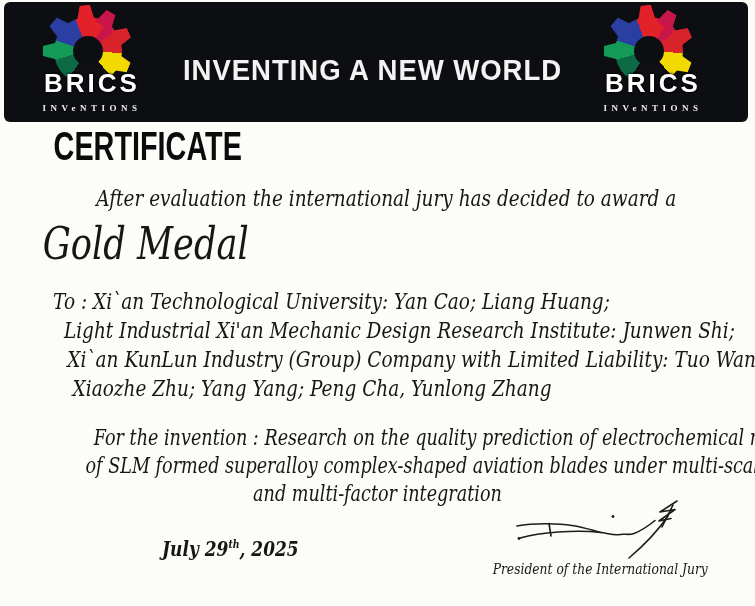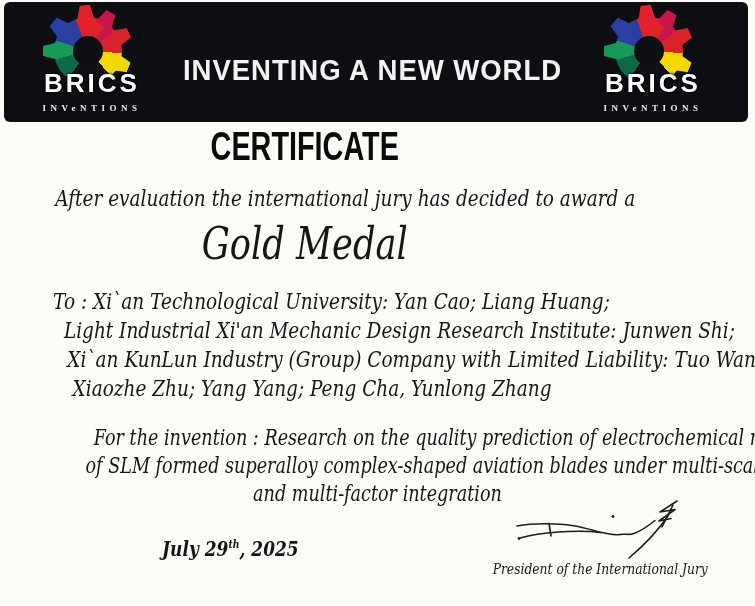--- a/index.html
+++ b/index.html
@@ -30,28 +30,28 @@
          color:#ffffff;letter-spacing:3px;text-shadow:0 0 3px #000,0 0 2px #000;}
   .sub{position:absolute;left:0;right:0;bottom:8px;text-align:center;
        font-family:Liberation Serif, serif;font-weight:bold;font-size:9px;
        color:#efefef;letter-spacing:4.5px;}
   .tagline-wrap{flex:1;text-align:center;padding-top:16px;}
   .tagline{display:inline-block;transform:scaleX(0.95);
            font-family:"Liberation Sans",sans-serif;font-weight:800;font-size:29px;
            color:#f3f3f3;letter-spacing:1px;white-space:nowrap;}
 
   
-  .cline{position:absolute;left:0;width:609px;text-align:center;white-space:nowrap;}
+  .cline{position:absolute;left:17px;width:609px;white-space:nowrap;}
   .sx{display:inline-block;transform:scaleX(0.84);white-space:nowrap;}
 
   .title-row{top:124px;}
   .title-row .sx{transform:scaleX(0.72);font-family:"Liberation Sans",sans-serif;
                  font-weight:900;font-size:40px;letter-spacing:0px;color:#0b0b0b;}
 
-  .award-row{top:186px;font-style:italic;font-size:22px;}
+  .award-row{top:186px;font-style:italic;font-size:22px;margin-left:24px;}
   .medal-row{top:218px;font-style:italic;font-weight:normal;font-size:44px;}
   .medal-row .sx{transform:scaleX(0.80);}
 
   .recipients{position:absolute;left:0;top:287px;width:625px;
               font-style:italic;font-size:22px;line-height:29px;text-align:center;}
   .invention{position:absolute;left:0;top:424px;width:755px;
              font-style:italic;font-size:22px;line-height:28px;text-align:center;}
   .invention .sx{transform:scaleX(0.80);}
   .rline,.iline{white-space:nowrap;}
 

